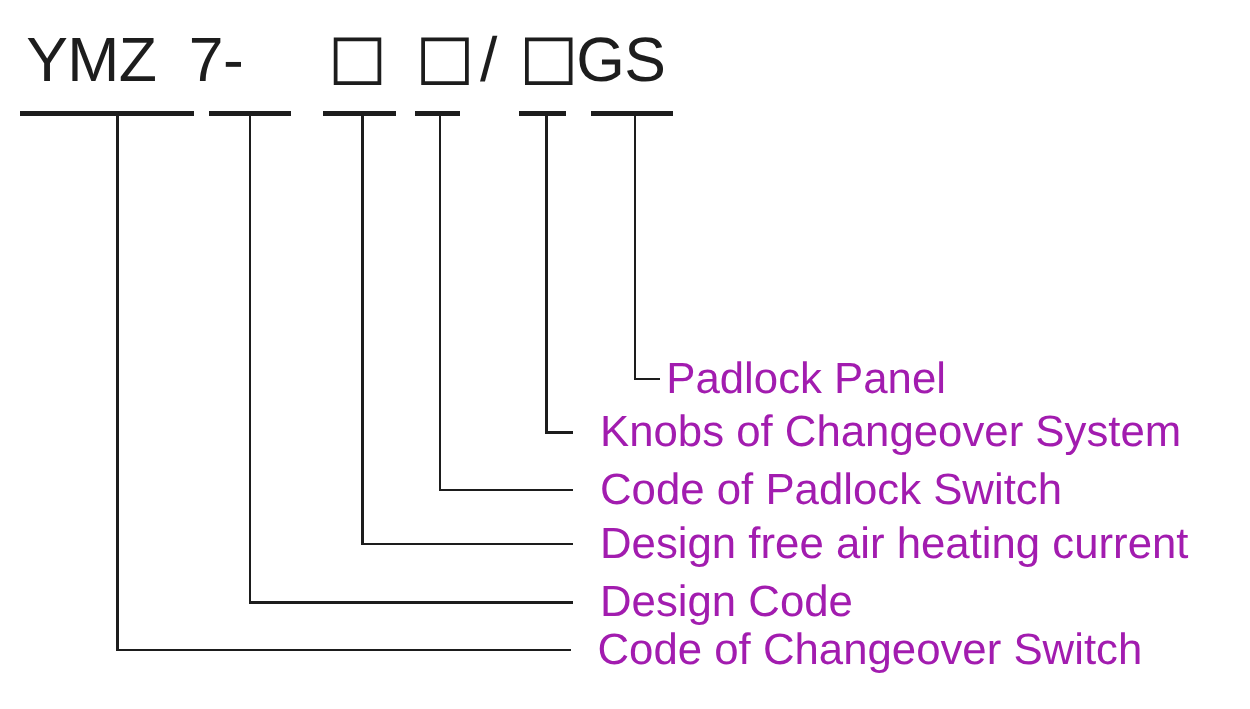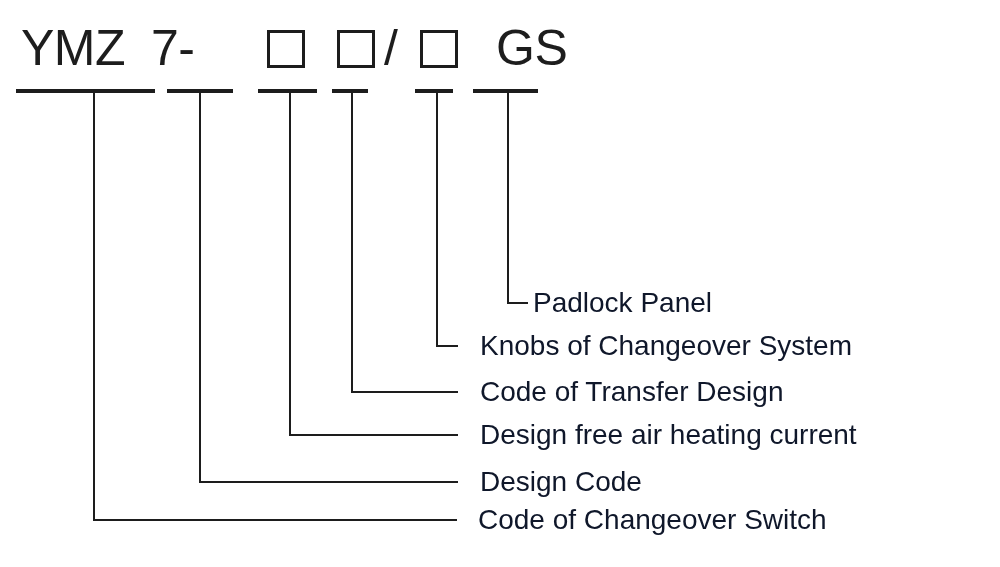--- a/index.html
+++ b/index.html
@@ -39,23 +39,23 @@
     position: absolute;
     top: 30px;
     width: 38px;
     height: 38px;
     box-sizing: border-box;
     border: 3px solid #1d1d1d;
     background: transparent;
   }
   .leader-label {
     position: absolute;
-    font-size: 28px;
+    font-size: 35px;
     line-height: 42px;
-    color: #0f172a;
+    color: #a21caf;
     white-space: nowrap;
   }
 </style>
 </head>
 <body>
 
 <div class="stage">
 
   <svg class="lines" viewBox="0 0 1000 567" shape-rendering="crispEdges">
     <g stroke="#1d1d1d" stroke-width="4">
@@ -76,23 +76,23 @@
     </g>
   </svg>
 
   <div>
     <span class="code-seg" style="left:21px">YMZ</span>
     <span class="code-seg" style="left:151px">7-</span>
     <span class="placeholder-box" style="left:267px"></span>
     <span class="placeholder-box" style="left:337px"></span>
     <span class="code-seg" style="left:384px">/</span>
     <span class="placeholder-box" style="left:420px"></span>
-    <span class="code-seg" style="left:496px">GS</span>
+    <span class="code-seg" style="left:461px">GS</span>
   </div>
 
   <div class="leader-label" style="left:533px; top:282px">Padlock Panel</div>
   <div class="leader-label" style="left:480px; top:325px">Knobs of Changeover System</div>
-  <div class="leader-label" style="left:480px; top:371px">Code of Transfer Design</div>
+  <div class="leader-label" style="left:480px; top:371px">Code of Padlock Switch</div>
   <div class="leader-label" style="left:480px; top:414px">Design free air heating current</div>
   <div class="leader-label" style="left:480px; top:461px">Design Code</div>
   <div class="leader-label" style="left:478px; top:499px">Code of Changeover Switch</div>
 
 </div>
 
 </body></html>

